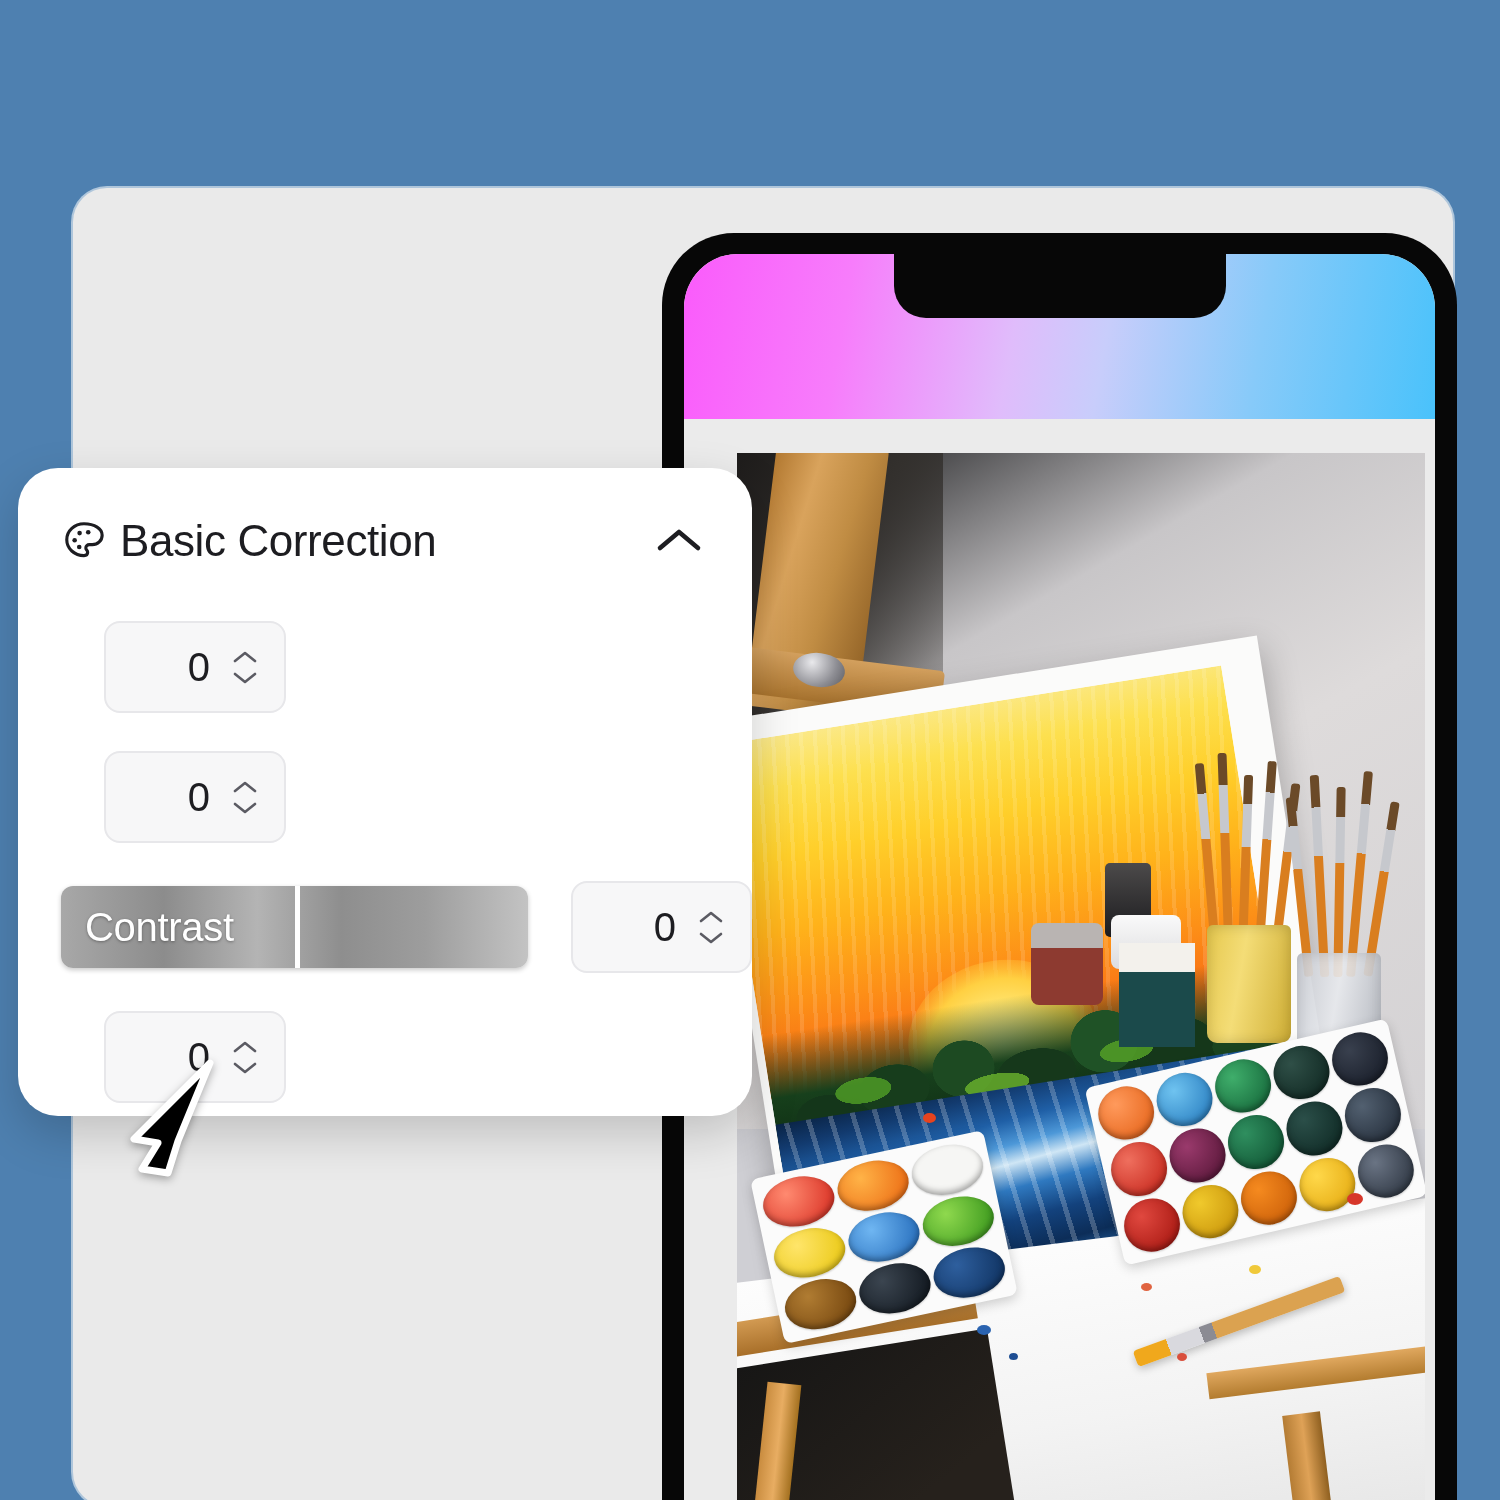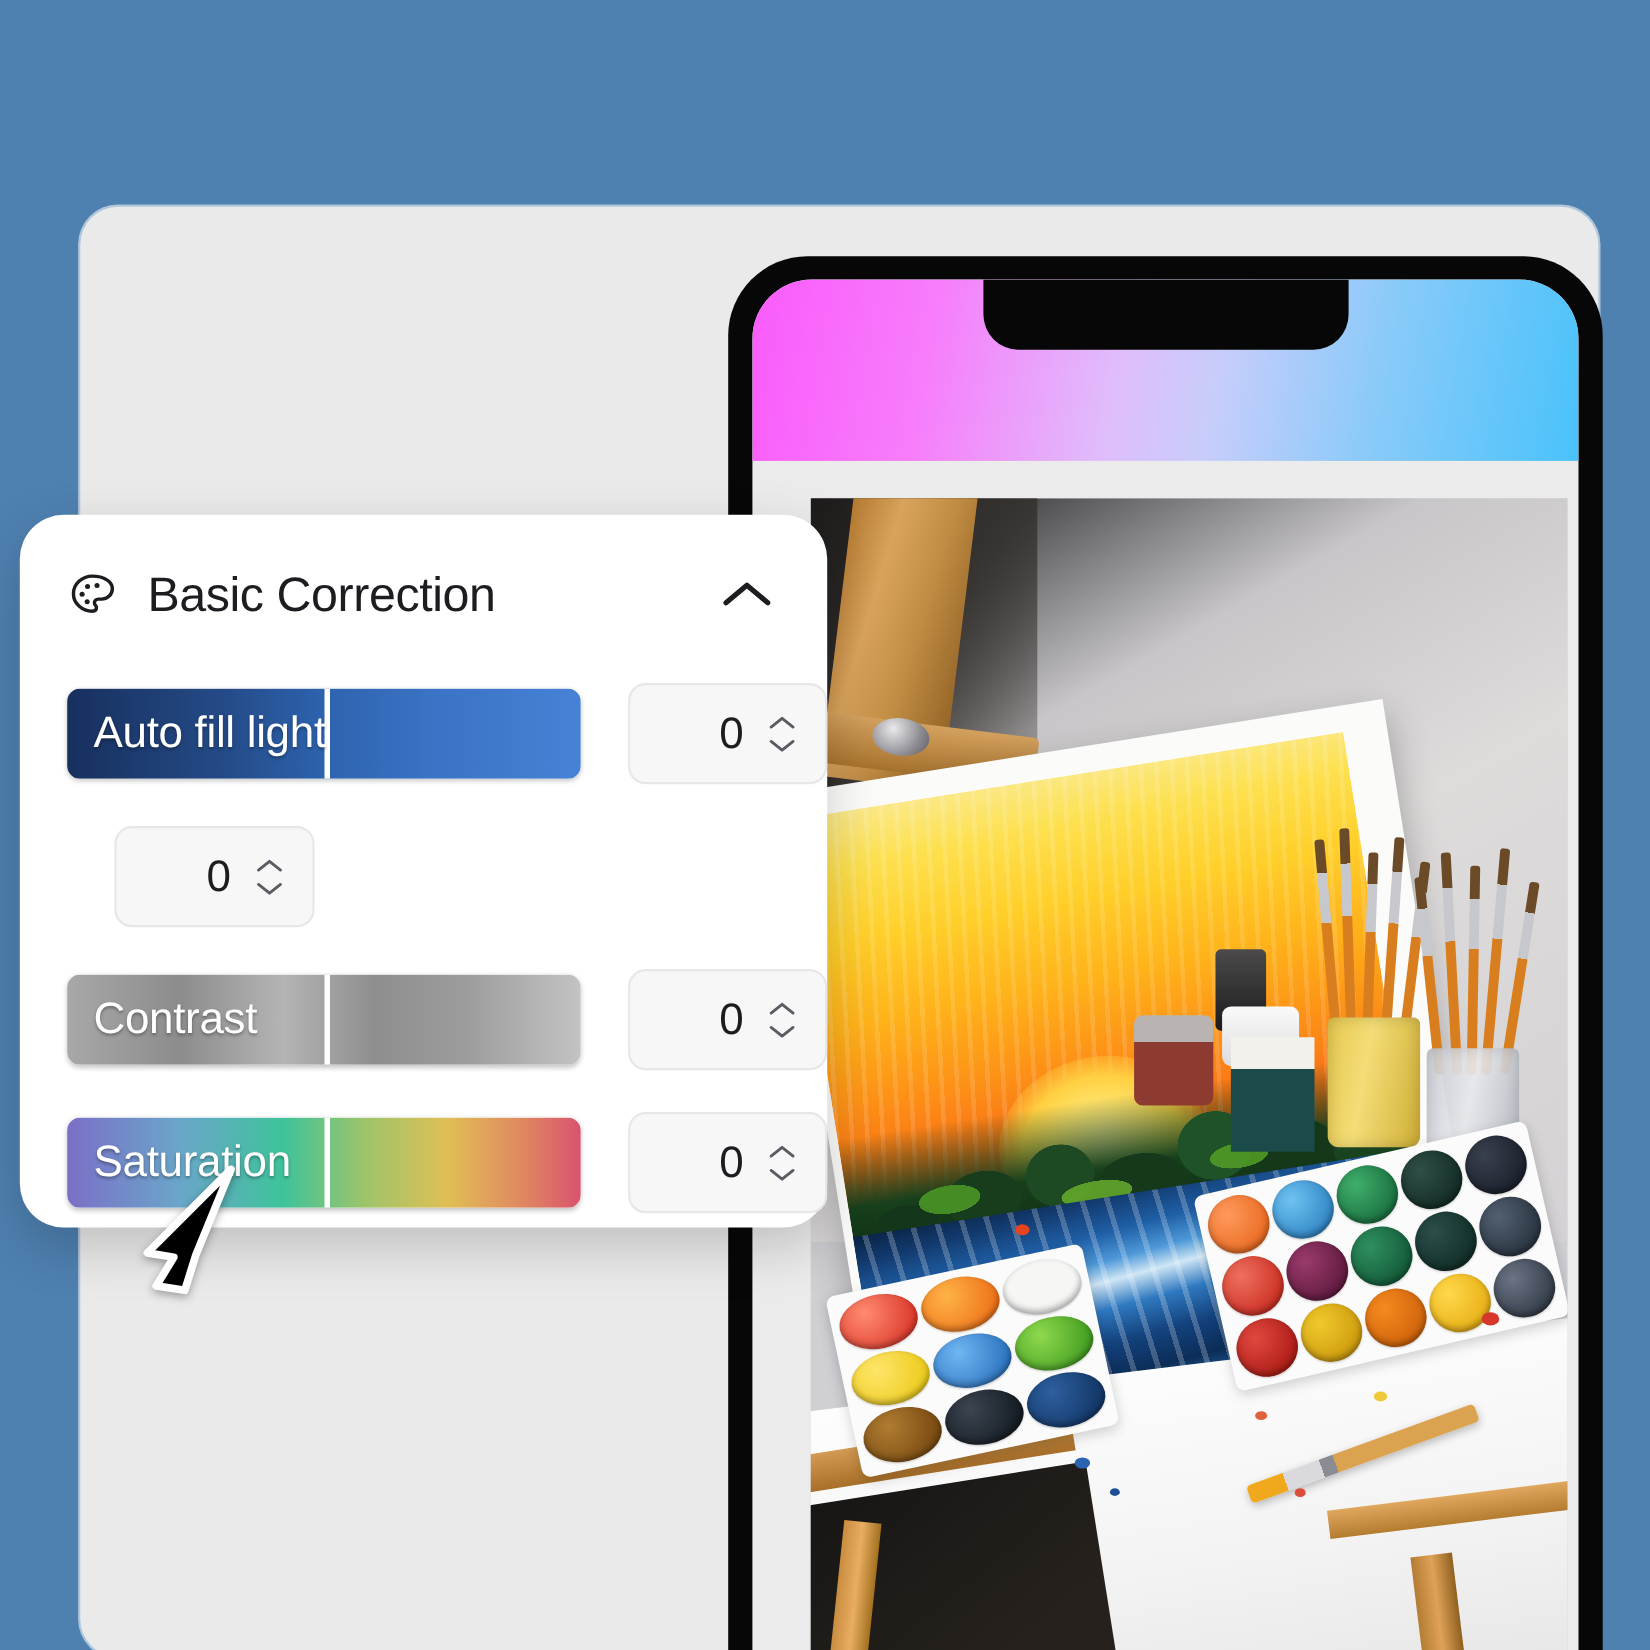--- a/index.html
+++ b/index.html
@@ -216,21 +216,21 @@
     width:734px; height:648px;
     background:#fff;
     border-radius:40px;
     box-shadow:0 18px 48px rgba(0,0,0,.18);
     z-index:10;
   }
   .panel-header{
     position:absolute; left:44px; top:40px; right:44px; height:66px;
     display:flex; align-items:center; justify-content:space-between;
   }
-  .panel-title-wrap{ display:flex; align-items:center; gap:28px; }
+  .panel-title-wrap{ display:flex; align-items:center; gap:14px; }
   .palette-icon{ width:44px; height:44px; display:block; }
   .panel-title{
     font-size:44px; color:#1d1d21; letter-spacing:-.4px;
     font-family:"Liberation Sans", sans-serif;
   }
   .collapse-btn{
     width:58px; height:58px; display:flex; align-items:center; justify-content:center;
     background:none; border:none; cursor:pointer;
   }
 
@@ -408,25 +408,20 @@
         <svg width="50" height="30" viewBox="0 0 50 30" fill="none">
           <path d="M6 23 L25 7 L44 23" stroke="#1d1d21" stroke-width="4.6" stroke-linecap="round" stroke-linejoin="round"></path>
         </svg>
       </span>
     </button>
   </div>
 
   <div class="rows">
 
     <div class="row">
-      <div class="slider">
-        <div class="track-fill g-autofill"></div>
-        <div class="thumb"></div>
-        <span class="s-label">Auto fill light</span>
-      </div>
       <div class="stepper">
         <span class="stepper-value">0</span>
         <span class="arrows">
           <span>
             <svg width="26" height="15" viewBox="0 0 26 15" fill="none">
               <path d="M3 12 L13 4 L23 12" stroke="#5b5b63" stroke-width="2.6" stroke-linecap="round" stroke-linejoin="round"></path>
             </svg>
           </span>
           <span>
             <svg width="26" height="15" viewBox="0 0 26 15" fill="none">
@@ -472,25 +467,20 @@
           <span>
             <svg width="26" height="15" viewBox="0 0 26 15" fill="none">
               <path d="M3 3 L13 11 L23 3" stroke="#5b5b63" stroke-width="2.6" stroke-linecap="round" stroke-linejoin="round"></path>
             </svg>
           </span>
         </span>
       </div>
     </div>
 
     <div class="row">
-      <div class="slider">
-        <div class="track-fill g-saturation"></div>
-        <div class="thumb"></div>
-        <span class="s-label">Saturation</span>
-      </div>
       <div class="stepper">
         <span class="stepper-value">0</span>
         <span class="arrows">
           <span>
             <svg width="26" height="15" viewBox="0 0 26 15" fill="none">
               <path d="M3 12 L13 4 L23 12" stroke="#5b5b63" stroke-width="2.6" stroke-linecap="round" stroke-linejoin="round"></path>
             </svg>
           </span>
           <span>
             <svg width="26" height="15" viewBox="0 0 26 15" fill="none">

